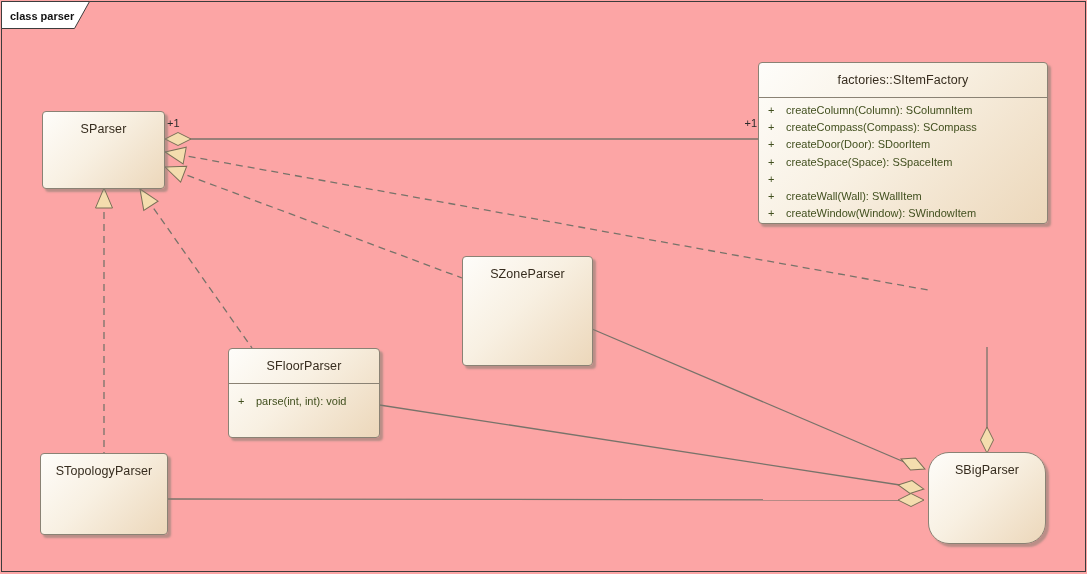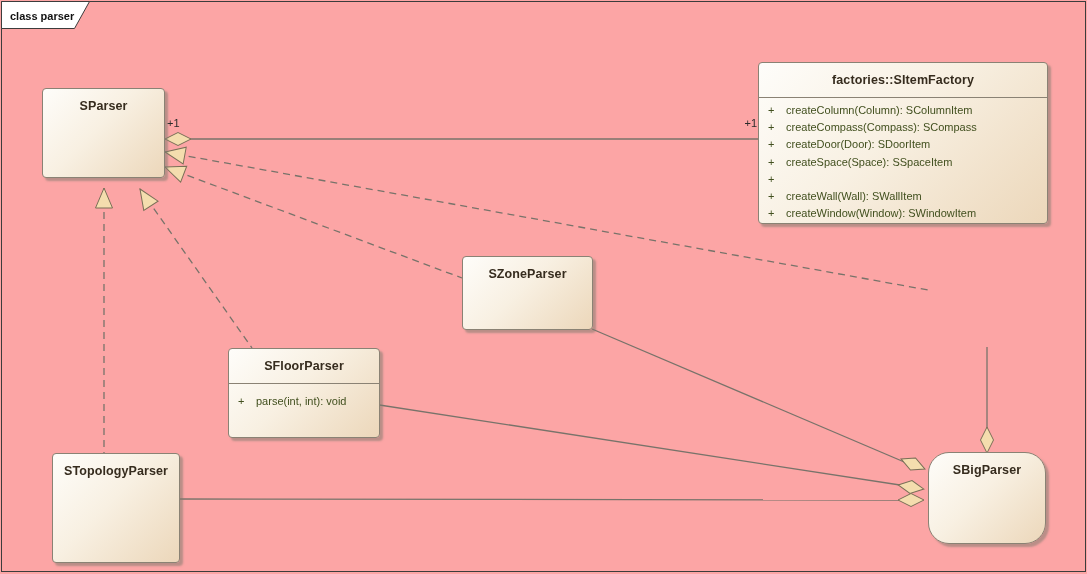--- a/index.html
+++ b/index.html
@@ -34,21 +34,21 @@
     border-radius: 4px;
     background: linear-gradient(135deg, #fefdfa 0%, #f8f0e2 45%, #ecd7ba 100%);
     box-shadow: 3px 3px 2px rgba(130,124,112,0.55);
   }
   .uml-class-name {
     height: 34px;
     display: flex;
     align-items: center;
     justify-content: center;
     font-size: 12.5px;
-    font-weight: bold;
+    font-weight: normal;
     color: #362c1e;
     letter-spacing: 0.1px;
   }
   .uml-divider {
     height: 0;
     border-top: 1px solid #8a8274;
   }
   .uml-methods {
     padding-top: 3px;
   }
@@ -116,21 +116,21 @@
 
     <path d="M0,0 L20,-8.5 L20,8.5 Z" transform="translate(165,152) rotate(10.4)" fill="#f4ddae" stroke="#7a6f57" stroke-width="1"></path>
     <path d="M0,0 L20,-8.5 L20,8.5 Z" transform="translate(165,167) rotate(21)" fill="#f4ddae" stroke="#7a6f57" stroke-width="1"></path>
     <path d="M0,0 L20,-8.5 L20,8.5 Z" transform="translate(140,189) rotate(57)" fill="#f4ddae" stroke="#7a6f57" stroke-width="1"></path>
     <path d="M0,0 L20,-8.5 L20,8.5 Z" transform="translate(104,188) rotate(90)" fill="#f4ddae" stroke="#7a6f57" stroke-width="1"></path>
 
     <text x="167" y="127" class="mult-label">+1</text>
     <text x="757" y="127" text-anchor="end" class="mult-label">+1</text>
   </svg>
 
-  <div class="uml-class" style="left:42px; top:88px; width:123px; height:90px;">
+  <div class="uml-class" style="left:42px; top:111px; width:123px; height:78px;">
     <div class="uml-class-name">SParser</div>
   </div>
 
   <div class="uml-class" style="left:758px; top:62px; width:290px; height:162px;">
     <div class="uml-class-name">factories::SItemFactory</div>
     <div class="uml-divider"></div>
     <div class="uml-methods">
       <div class="uml-method">
         <span class="vis">+</span>
         <span class="sig">createColumn(Column): SColumnItem</span>
@@ -154,37 +154,37 @@
         <span class="vis">+</span>
         <span class="sig">createWall(Wall): SWallItem</span>
       </div>
       <div class="uml-method">
         <span class="vis">+</span>
         <span class="sig">createWindow(Window): SWindowItem</span>
       </div>
     </div>
   </div>
 
-  <div class="uml-class" style="left:462px; top:256px; width:131px; height:74px;">
+  <div class="uml-class" style="left:462px; top:256px; width:131px; height:110px;">
     <div class="uml-class-name">SZoneParser</div>
   </div>
 
 
   <div class="uml-class" style="left:228px; top:348px; width:152px; height:90px;">
     <div class="uml-class-name">SFloorParser</div>
     <div class="uml-divider"></div>
     <div class="uml-methods single">
       <div class="uml-method">
         <span class="vis">+</span>
         <span class="sig">parse(int, int): void</span>
       </div>
     </div>
   </div>
 
-  <div class="uml-class" style="left:40px; top:453px; width:128px; height:110px;margin-left:12px;">
+  <div class="uml-class" style="left:40px; top:453px; width:128px; height:82px;">
     <div class="uml-class-name">STopologyParser</div>
   </div>
 
   <div class="uml-class" style="left:928px; top:452px; width:118px; height:92px;border-radius:21px;">
     <div class="uml-class-name">SBigParser</div>
   </div>
 
 </div>
 
 </body></html>

